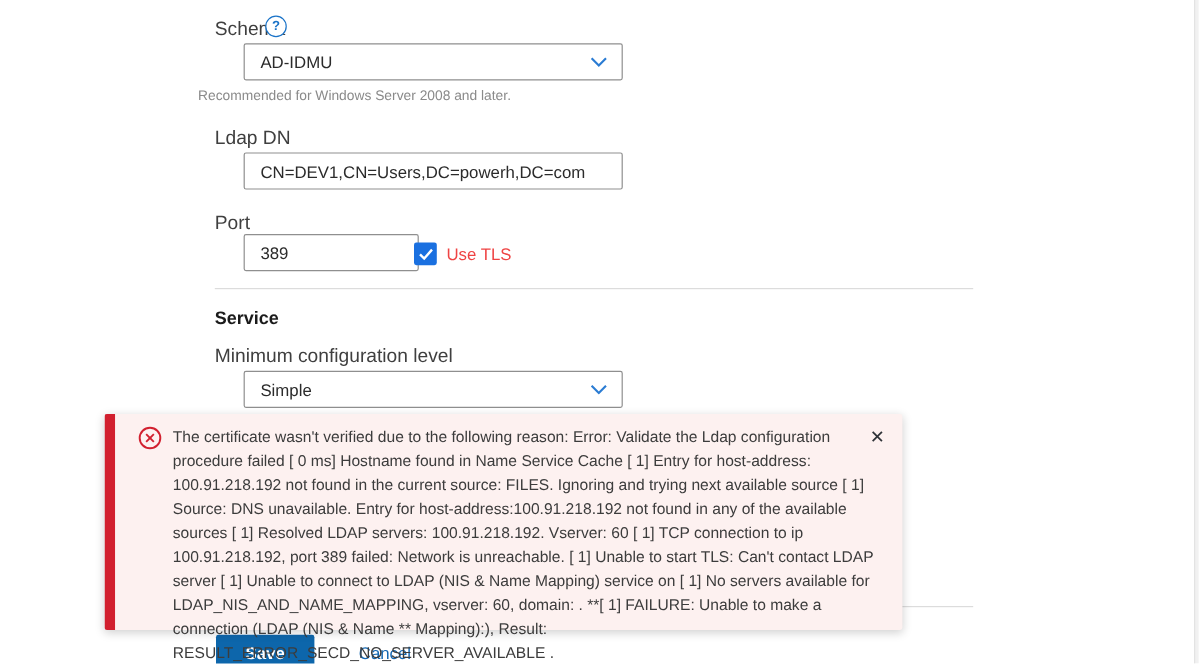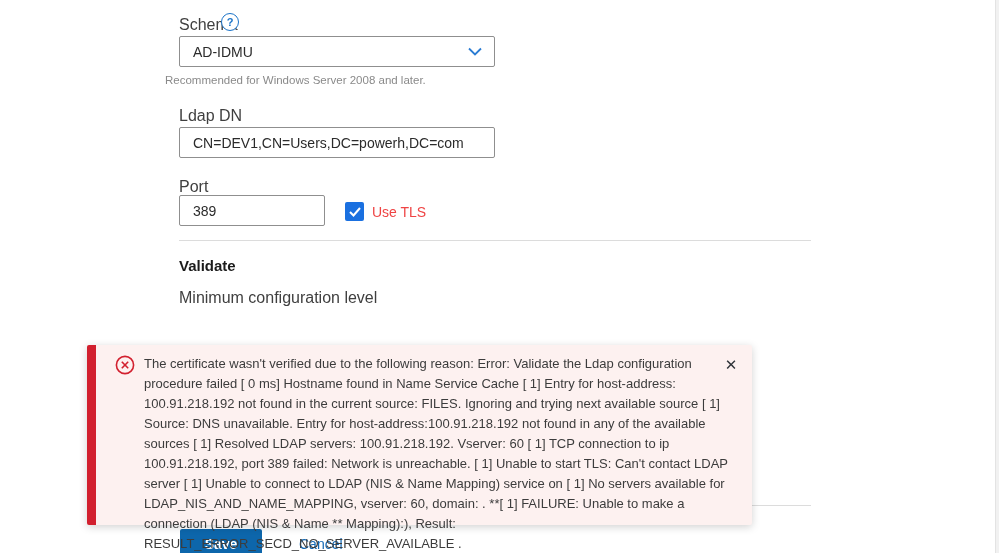--- a/index.html
+++ b/index.html
@@ -12,21 +12,21 @@
                 background: #f1f1f1; border-left: 1px solid #e3e3e3; }
 
   .field-label { position: absolute; font-size: 16px; color: #3f3f3f; }
 
   .helper-text { position: absolute; font-size: 11.5px; color: #8a8a8a; }
 
   .select-box, .text-input {
     position: absolute; height: 31px; width: 316px;
     border: 1px solid #8f8f8f; border-radius: 2px; background: #fff;
     font-family: "Liberation Sans", sans-serif;
-    font-size: 14px; color: #2b2b2b;
+    font-size: 14px; color: #2b2b2b; margin-left: 24px;
   }
   .select-box { display: flex; align-items: center; justify-content: space-between;
                 padding: 0 12px 0 13px; cursor: pointer; }
   .text-input { padding: 0 13px; outline: none; }
 
   .chevron-icon { width: 14px; height: 9px; flex: 0 0 auto; }
 
   .help-icon { position: absolute; width: 18px; height: 18px; border: 1.5px solid #1a73c8;
                border-radius: 50%; color: #1a73c8; font-size: 11px; font-weight: bold;
                display: flex; align-items: center; justify-content: center; cursor: pointer;
@@ -84,23 +84,29 @@
 
   <span class="checkbox" style="left:345px; top:202px;">
     <svg viewBox="0 0 12 10">
       <polyline points="1,5 4.5,8.5 11,1" fill="none" stroke="#ffffff" stroke-width="2"></polyline>
     </svg>
   </span>
   <span class="inline-label" style="left:372px; top:204px;">Use TLS</span>
 
   <div class="divider" style="top:240px;"></div>
 
-  <span class="section-heading" style="left:179px; top:257px;">Validate</span>
+  <span class="section-heading" style="left:179px; top:257px;">Service</span>
 
   <span class="field-label" style="left:179px; top:289px;">Minimum configuration level</span>
+  <div class="select-box" style="left:179px; top:309px;">
+    <span>Simple</span>
+    <svg class="chevron-icon" viewBox="0 0 14 9">
+      <polyline points="1,1.5 7,7.5 13,1.5" fill="none" stroke="#2b7cd3" stroke-width="1.8"></polyline>
+    </svg>
+  </div>
 
   <div class="divider" style="top:505px;"></div>
 
   <div class="error-alert">
     <svg class="error-icon" viewBox="0 0 20 20">
       <circle cx="10" cy="10" r="8.6" fill="none" stroke="#d2202f" stroke-width="1.6"></circle>
       <line x1="6.8" y1="6.8" x2="13.2" y2="13.2" stroke="#d2202f" stroke-width="1.6"></line>
       <line x1="13.2" y1="6.8" x2="6.8" y2="13.2" stroke="#d2202f" stroke-width="1.6"></line>
     </svg>
     <div class="error-message">The certificate wasn't verified due to the following reason: Error: Validate the Ldap configuration procedure failed [ 0 ms] Hostname found in Name Service Cache [ 1] Entry for host-address: 100.91.218.192 not found in the current source: FILES. Ignoring and trying next available source [ 1] Source: DNS unavailable. Entry for host-address:100.91.218.192 not found in any of the available sources [ 1] Resolved LDAP servers: 100.91.218.192. Vserver: 60 [ 1] TCP connection to ip 100.91.218.192, port 389 failed: Network is unreachable. [ 1] Unable to start TLS: Can't contact LDAP server [ 1] Unable to connect to LDAP (NIS &amp; Name Mapping) service on [ 1] No servers available for LDAP_NIS_AND_NAME_MAPPING, vserver: 60, domain: . **[ 1] FAILURE: Unable to make a connection (LDAP (NIS &amp; Name ** Mapping):), Result: RESULT_ERROR_SECD_NO_SERVER_AVAILABLE .</div>

